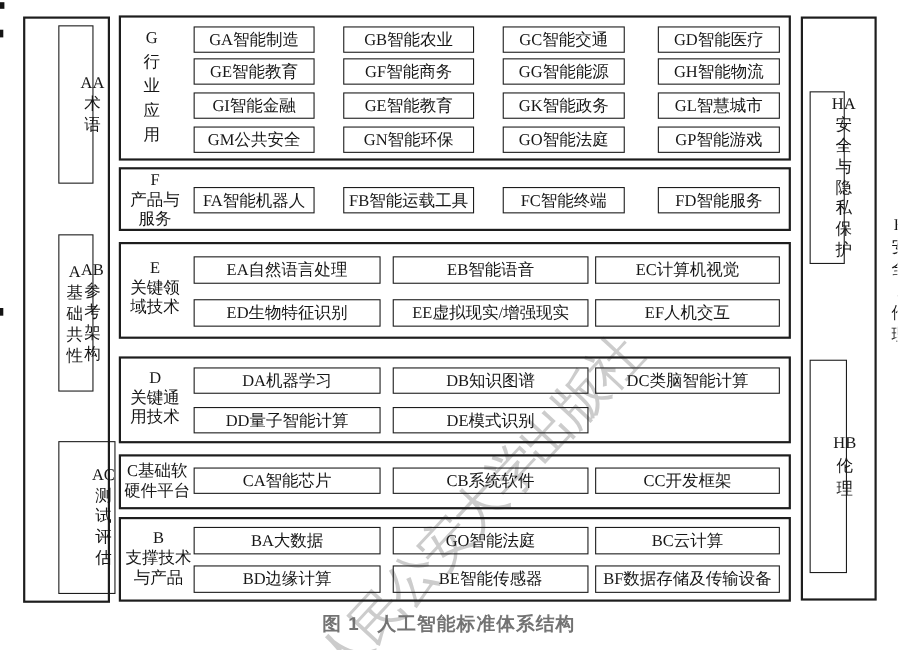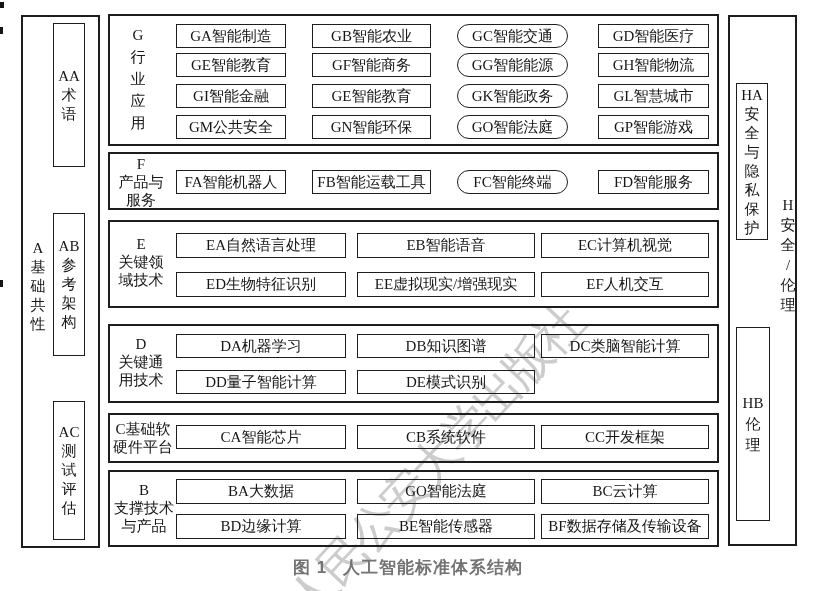--- a/index.html
+++ b/index.html
@@ -26,21 +26,21 @@
   #grp-a{left:21px;top:15px;width:79px;height:533px;}
   #grp-h{left:728px;top:15px;width:69px;height:531px;}
 
   .bx{
     position:absolute;border:1.5px solid #1d1d1d;box-sizing:border-box;
     display:flex;align-items:center;justify-content:center;
     font-size:15px;white-space:nowrap;background:transparent;
   }
   
   .g-c1{left:66px;width:110px;} .g-c2{left:202px;width:119px;}
-  .g-c3{left:347px;width:111px;border-radius:12px;} .g-c4{left:488px;width:111px;}
+  .g-c3{left:347px;width:111px;} .g-c4{left:488px;width:111px;}
   .g-r1{top:8px;height:24px;} .g-r2{top:37px;height:24px;}
   .g-r3{top:68px;height:24px;} .g-r4{top:99px;height:24px;}
   .f-r1{top:16px;height:24px;}
   
   .t-c1{left:66px;width:170px;} .t-c2{left:247px;width:178px;} .t-c3{left:431px;width:168px;}
   .e-r1{top:11px;height:25px;} .e-r2{top:50px;height:25px;}
   .d-r1{top:8px;height:24px;}  .d-r2{top:44px;height:24px;}
   .c-r1{top:10px;height:24px;}
   .b-r1{top:7px;height:25px;}  .b-r2{top:42px;height:25px;}
 
@@ -51,26 +51,26 @@
   .lbl-f{left:0;top:1px;width:62px;}
   .lbl-e{left:0;top:13px;width:62px;}
   .lbl-d{left:0;top:9px;width:62px;}
   .lbl-c{left:0;top:5px;width:66px;}
   .lbl-b{left:0;top:9px;width:68px;}
 
   
   .vstack{
     position:absolute;display:flex;flex-direction:column;
     align-items:center;justify-content:center;
-    font-size:15px;line-height:19px;text-align:center;
+    font-size:15px;line-height:19px;text-align:center;padding-left:30px;
   }
   .vbx{border:1.5px solid #1d1d1d;box-sizing:border-box;}
   #box-aa{left:30px;top:6px;width:32px;height:144px;}
   #box-ab{left:30px;top:196px;width:32px;height:143px;text-align:right;}
-  #box-ac{left:30px;top:384px;width:32px;height:139px;}
+  #box-ac{left:30px;top:384px;width:52px;height:139px;}
   #label-a{left:4px;top:222px;width:22px;}
   #box-ha{left:6px;top:66px;width:32px;height:157px;}
   #box-hb{left:6px;top:310px;width:34px;height:194px;line-height:21px;}
   #label-h{left:49px;top:178px;width:18px;line-height:20px;}
 
   .caption{
     position:absolute;top:556px;left:0;width:100%;text-align:center;z-index:1;
     font-family:"Liberation Sans","DejaVu Sans",sans-serif;font-weight:700;
     font-size:17px;letter-spacing:1px;color:#737373;
   }

